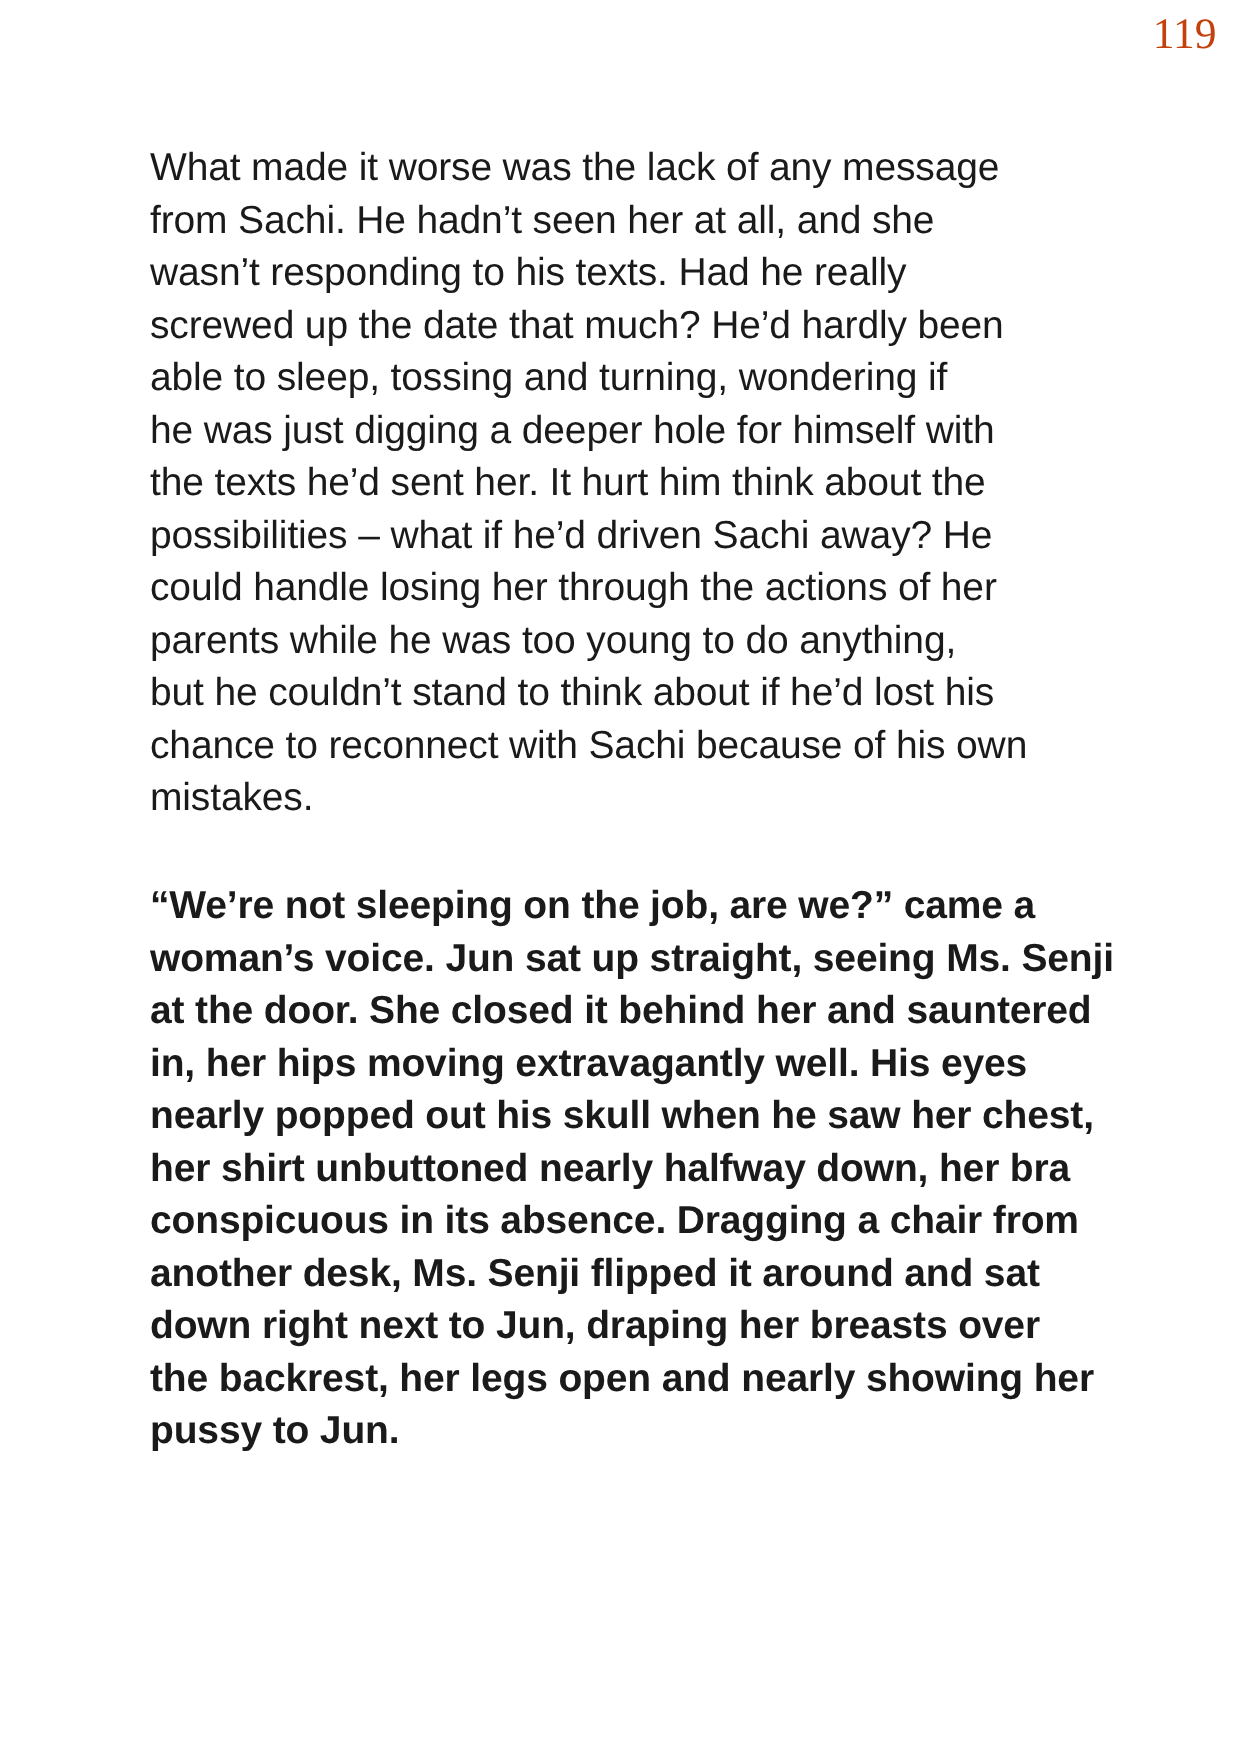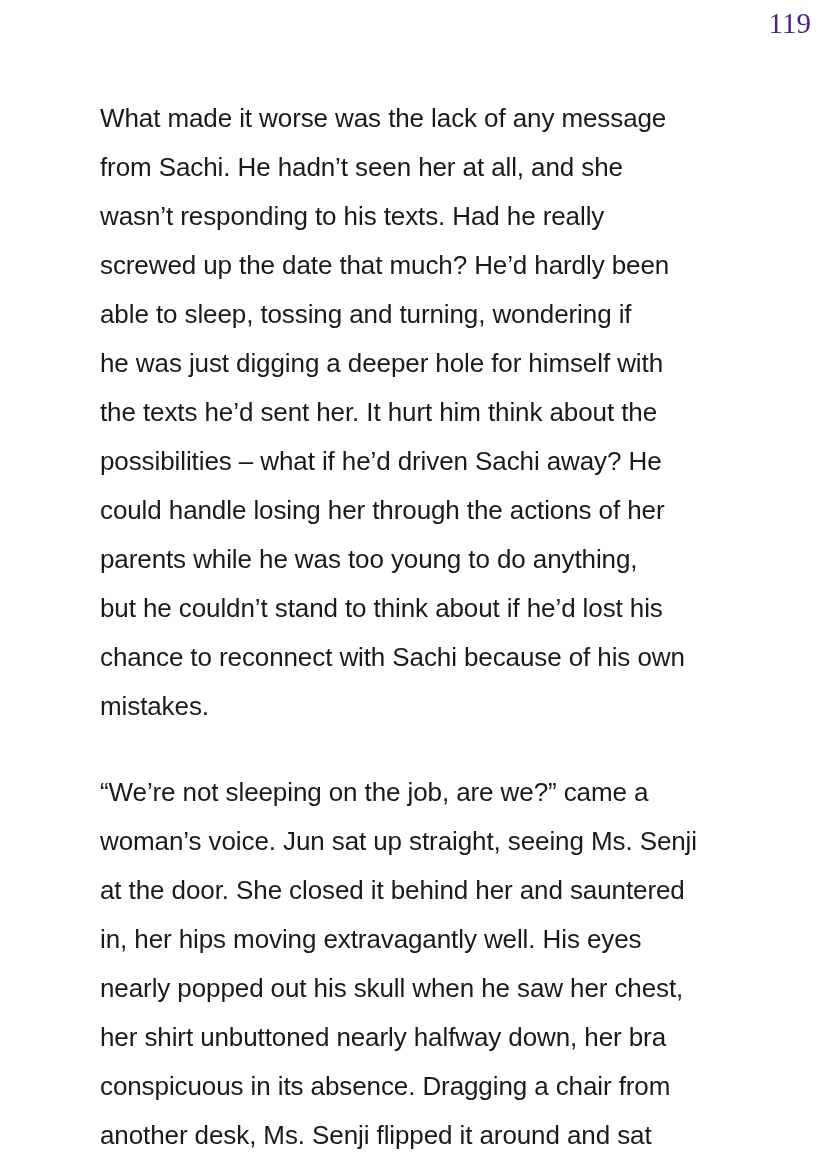--- a/index.html
+++ b/index.html
@@ -14,38 +14,38 @@
     background: #ffffff;
     overflow: hidden;
     font-family: "Liberation Sans", "DejaVu Sans", sans-serif;
   }
   .page-number {
     position: absolute;
     top: 8px;
     right: 16px;
     font-family: "Liberation Serif", "DejaVu Serif", serif;
     font-size: 29px;
-    color: #4c1d95;
+    color: #c2410c;
     line-height: 1.1;
   }
   .text-block {
     position: absolute;
     left: 100px;
     top: 94px;
     width: 660px;
     color: #1a1a1a;
   }
   .para {
     margin: 0 0 36.6px 0;
     font-size: 26px;
-    line-height: 49px;
+    line-height: 35px;
     letter-spacing: -0.1px;
     white-space: pre-line;
   }
-  .para:last-child { margin-bottom: 0; }
+  .para:last-child { margin-bottom: 0; font-weight: bold; }
   .italic { font-style: italic; }
 </style>
 </head>
 <body>
 
 <div class="page">
   <div class="page-number">119</div>
 
   <div class="text-block">
     <p class="para">What made it worse was the lack of any message

